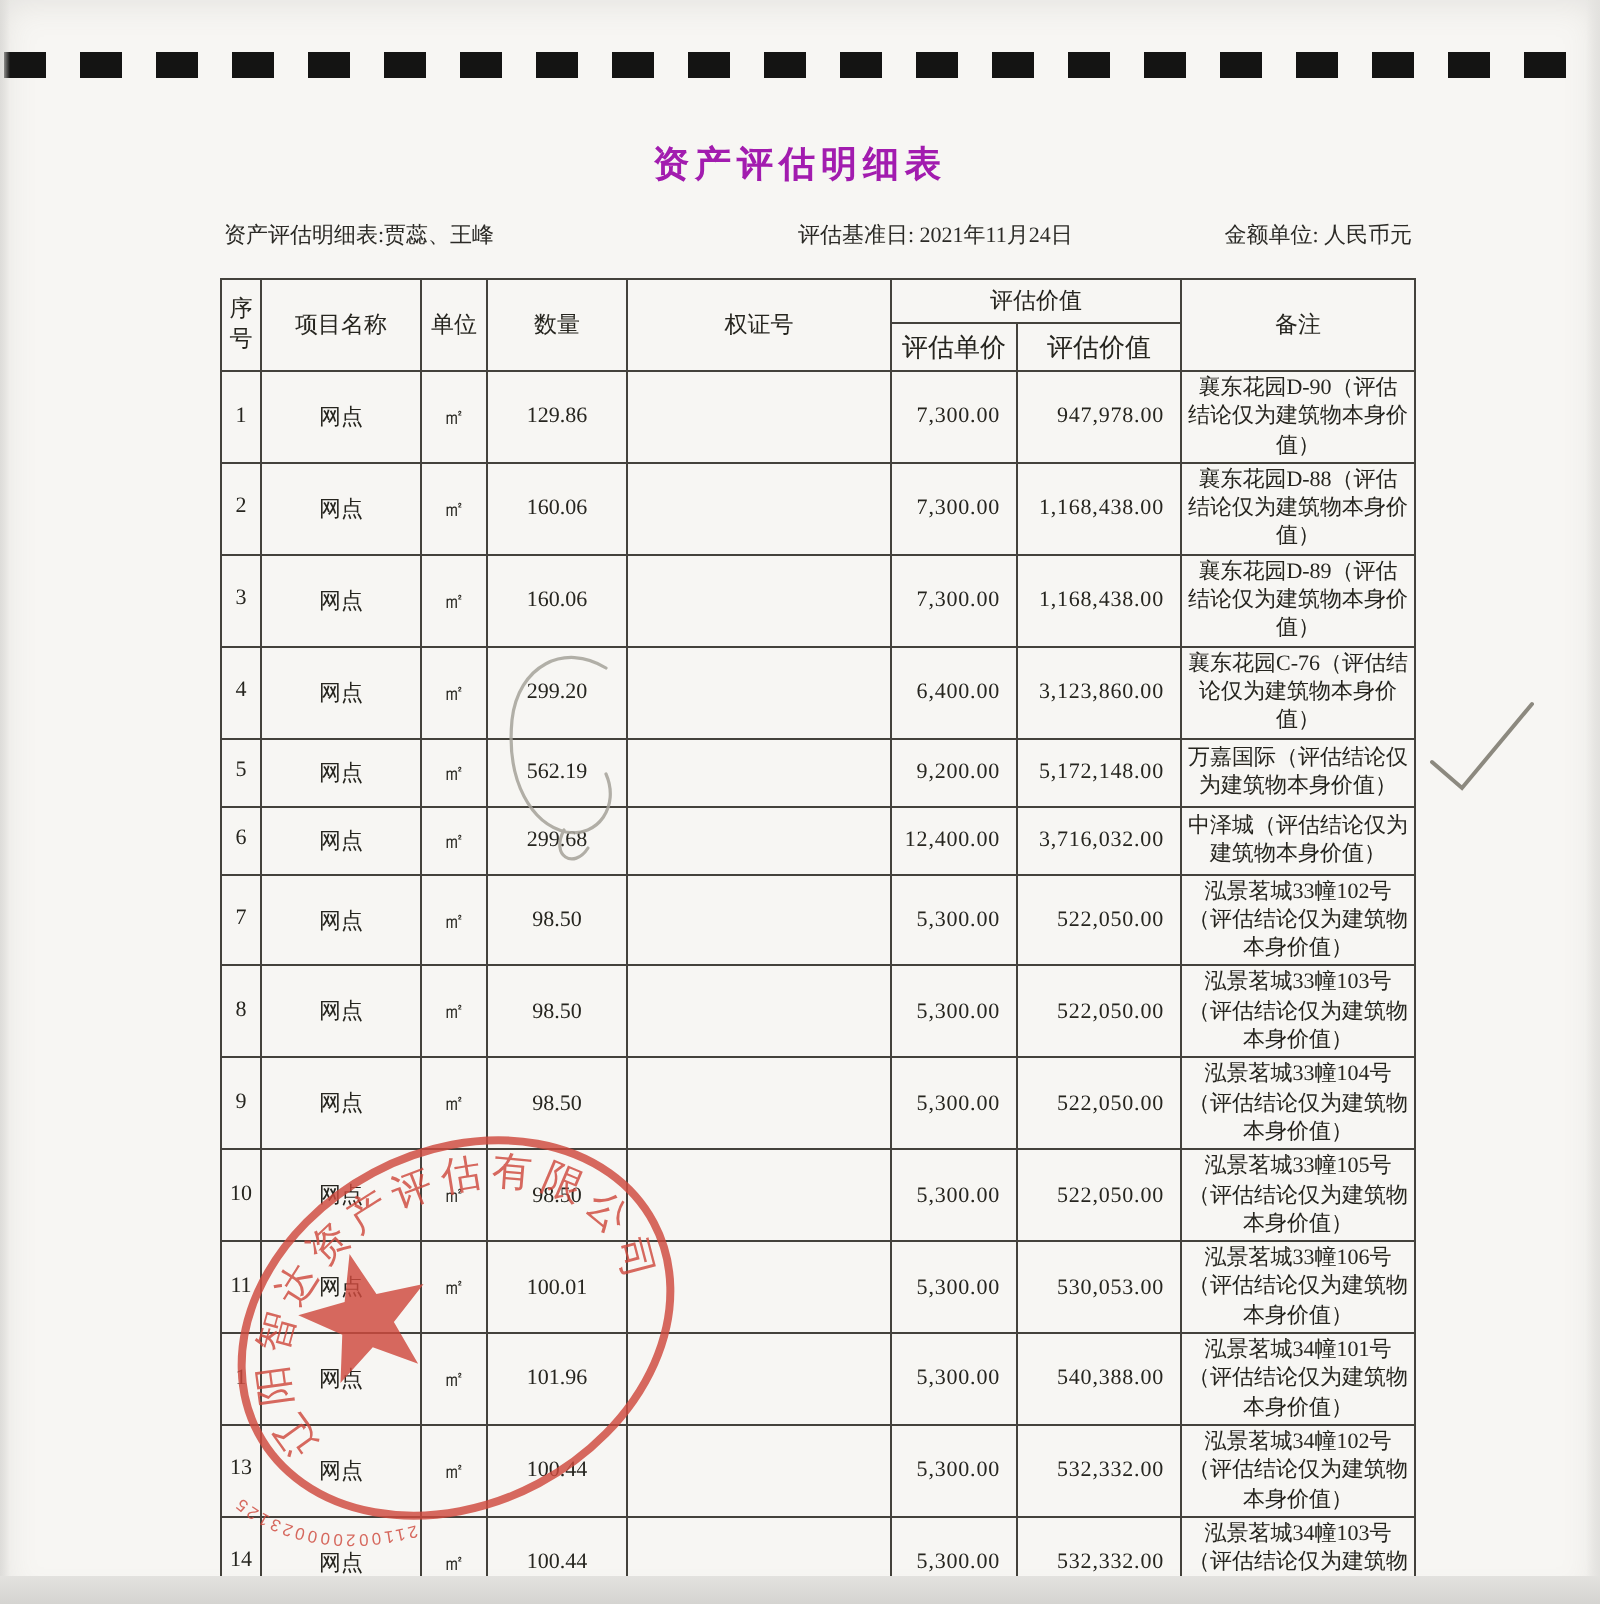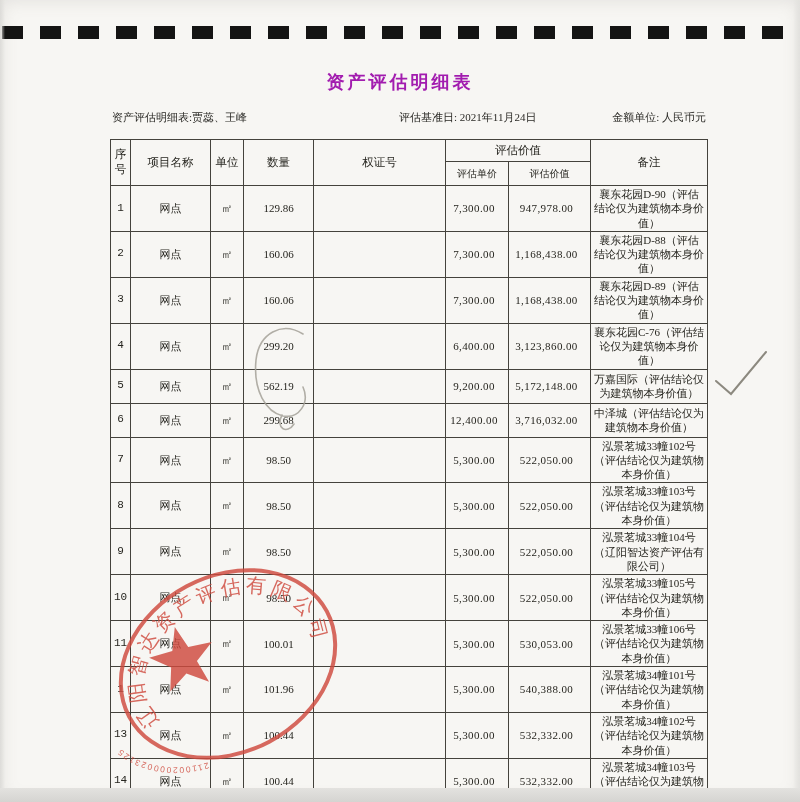--- a/index.html
+++ b/index.html
@@ -46,25 +46,25 @@
     position:absolute; left:110px; top:139px; width:597px;
     border-collapse:collapse; table-layout:fixed;
     color:#26251f;
   }
   .valuation th, .valuation td {
     border:1px solid #44423c;
     text-align:center; vertical-align:middle;
     font-weight:normal; padding:0 2px; overflow:hidden;
   }
   .valuation thead tr.h1 th { height:22px; font-size:11.5px; }
-  .valuation thead tr.h2 th { height:24px; font-size:10px; }
+  .valuation thead tr.h2 th { height:24px; font-size:13px; }
   .valuation tbody tr { height:34px; }
   .valuation tbody td { font-size:11px; }
-  td.c-seq, th.c-seq { word-break:break-all; line-height:1.25;font-family:Liberation Mono, monospace; }
-  td.c-price, td.c-value { text-align:center; padding-right:8px; letter-spacing:.4px; }
+  td.c-seq, th.c-seq { word-break:break-all; line-height:1.25; }
+  td.c-price, td.c-value { text-align:right; padding-right:8px; letter-spacing:.4px; }
   td.c-remark { font-size:10px; line-height:1.3; padding:1px 3px; }
 
   svg.overlay { position:absolute; left:0; top:0; pointer-events:none; }
 </style>
 </head>
 <body>
 
 <div class="paper">
   <div class="binding-strip"></div>
 
@@ -184,21 +184,21 @@
           <td class="c-remark">泓景茗城33幢103号（评估结论仅为建筑物本身价值）</td>
         </tr>
       <tr>
           <td class="c-seq">9</td>
           <td>网点</td>
           <td>㎡</td>
           <td>98.50</td>
           <td></td>
           <td class="c-price">5,300.00</td>
           <td class="c-value">522,050.00</td>
-          <td class="c-remark">泓景茗城33幢104号（辽阳智达资产评估有限公司）</td>
+          <td class="c-remark">泓景茗城33幢104号（评估结论仅为建筑物本身价值）</td>
         </tr>
       <tr>
           <td class="c-seq">10</td>
           <td>网点</td>
           <td>㎡</td>
           <td>98.50</td>
           <td></td>
           <td class="c-price">5,300.00</td>
           <td class="c-value">522,050.00</td>
           <td class="c-remark">泓景茗城33幢105号（评估结论仅为建筑物本身价值）</td>

